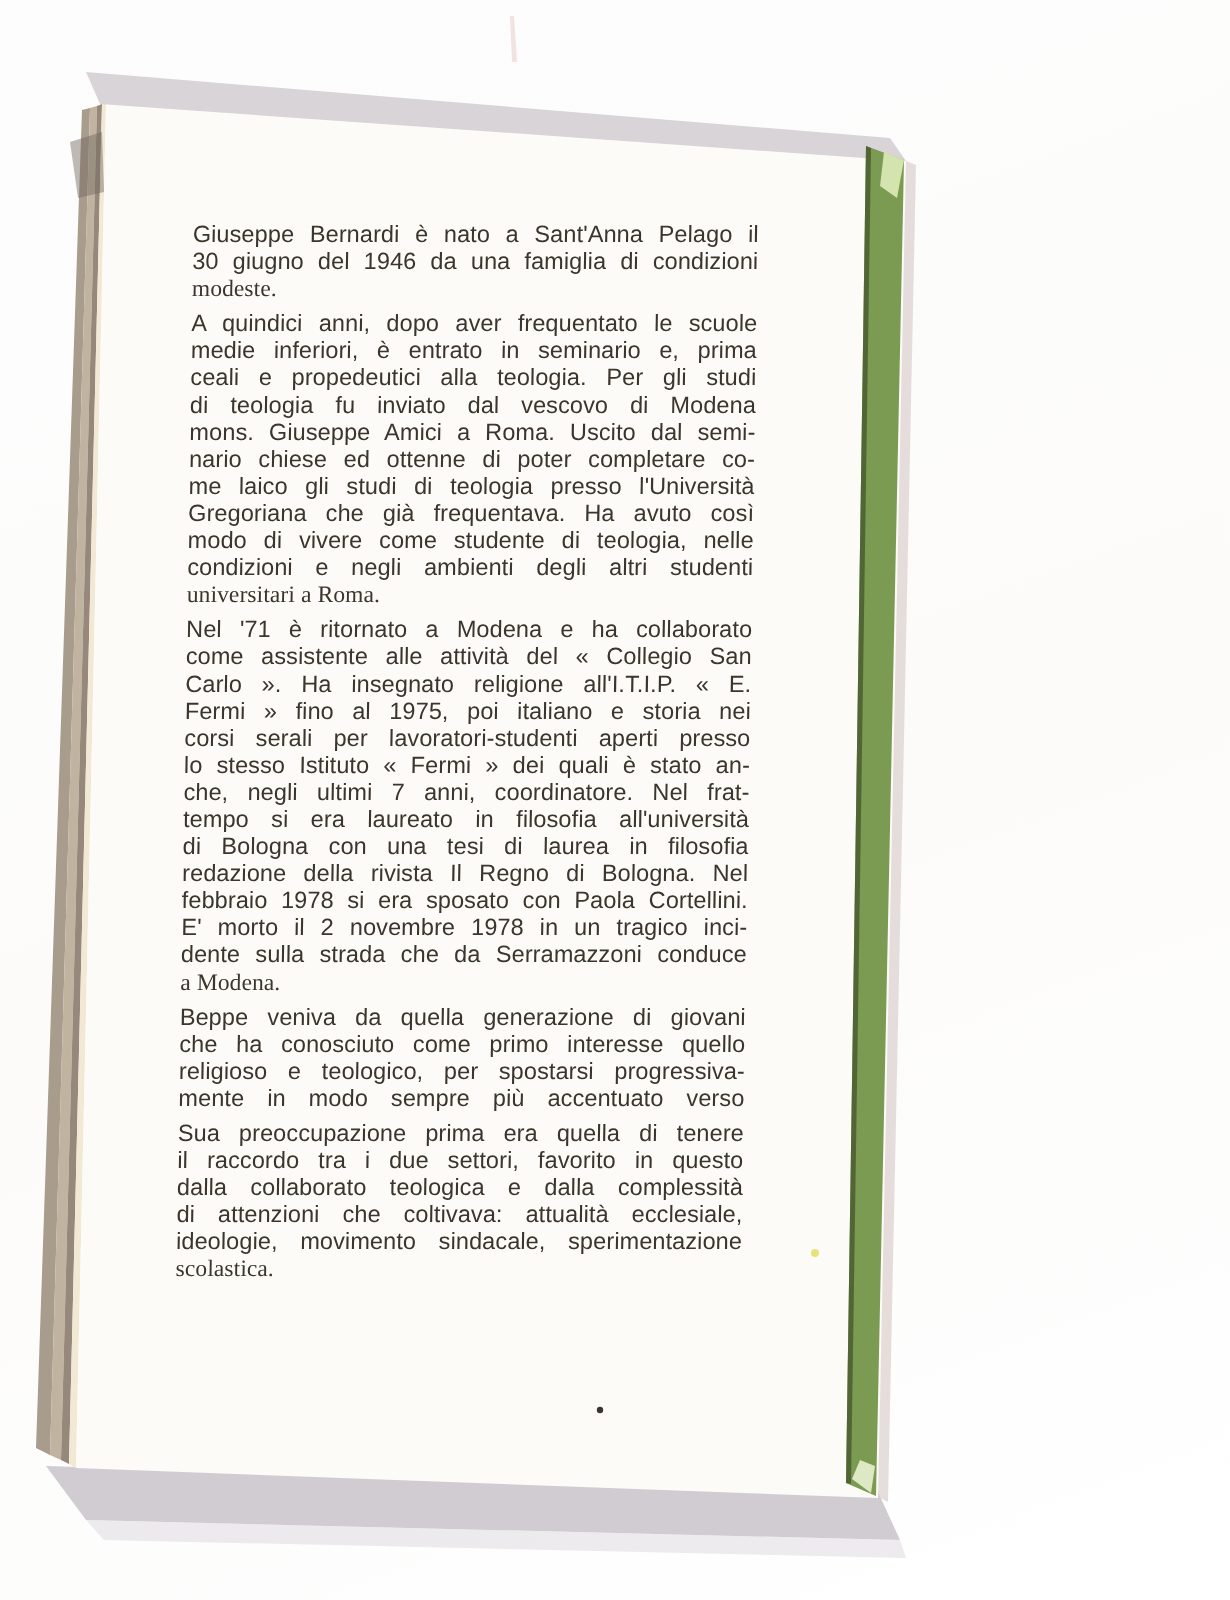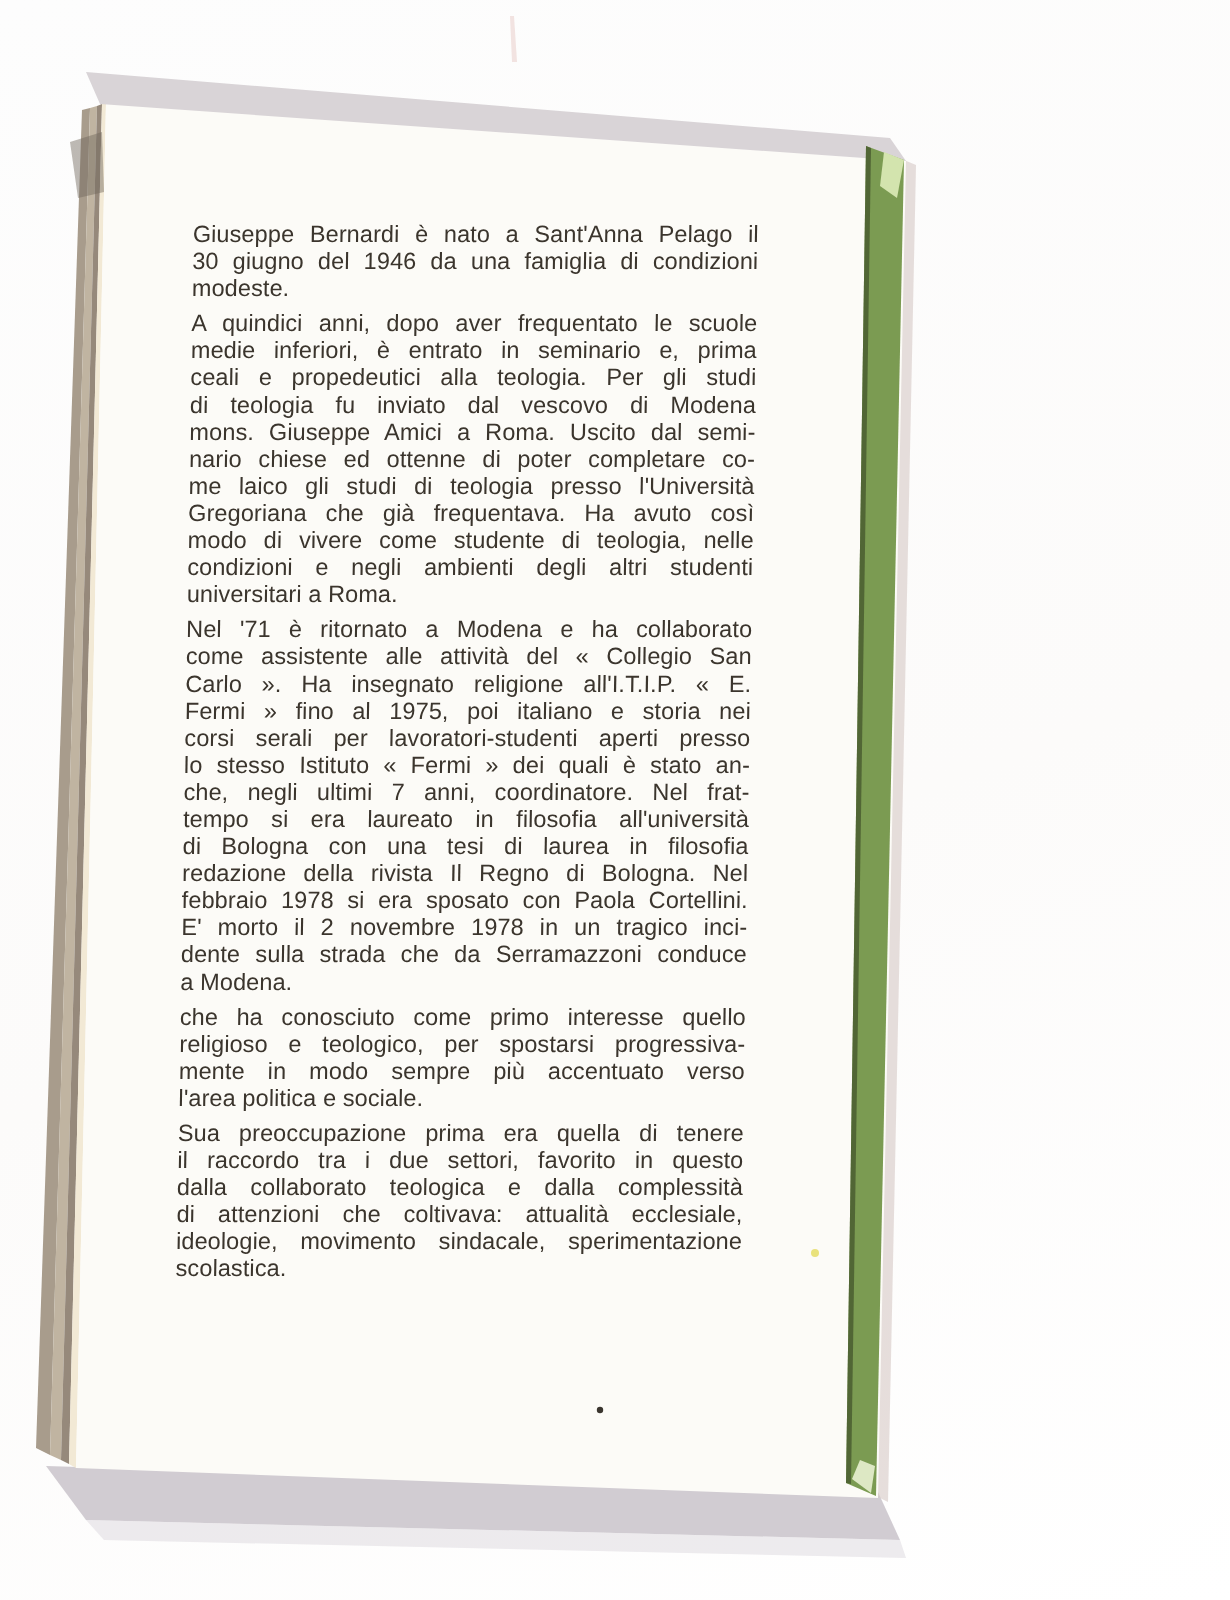--- a/index.html
+++ b/index.html
@@ -11,21 +11,21 @@
   .scene{position:absolute;inset:0;background:linear-gradient(160deg,#fdfdfd 0%,#fcfbfa 55%,#ffffff 100%);}
   svg.book{position:absolute;left:0;top:0;display:block;}
   .text-block{
     position:absolute;left:193px;top:221px;width:566px;
     transform:skewX(-0.95deg);transform-origin:0 0;
     font-size:23.5px;line-height:27.1px;font-weight:400;
     letter-spacing:0.1px;
   }
   .para{margin:0 0 8px 0;}
   .line{text-align:justify;text-align-last:justify;overflow:hidden;white-space:normal;}
-  .line.last{text-align-last:left;}
+  .line.last{text-align-last:left;font-family:Liberation Serif, serif;}
   .line b{font-weight:normal;}
 </style>
 </head>
 <body>
 
 <div class="scene">
 
   <svg class="book" width="1230" height="1600" viewBox="0 0 1230 1600">
 
     <polygon points="46,1466 878,1492 900,1540 86,1520" opacity="0.85" fill="#c9c3ca"></polygon>
@@ -82,24 +82,24 @@
         <div class="line"><span>che, negli ultimi 7 anni, coordinatore. Nel frat-</span></div>
         <div class="line"><span>tempo si era laureato in filosofia all'università</span></div>
         <div class="line"><span>di Bologna con una tesi di laurea in filosofia</span></div>
         <div class="line"><span>redazione della rivista </span><b>Il Regno</b><span> di Bologna. Nel</span></div>
         <div class="line"><span>febbraio 1978 si era sposato con Paola Cortellini.</span></div>
         <div class="line"><span>E' morto il 2 novembre 1978 in un tragico inci-</span></div>
         <div class="line"><span>dente sulla strada che da Serramazzoni conduce</span></div>
         <div class="line last"><span>a Modena.</span></div>
       </div>
       <div class="para">
+        <div class="line"><span>Beppe veniva da quella generazione di giovani</span></div>
         <div class="line"><span>che ha conosciuto come primo interesse quello</span></div>
         <div class="line"><span>religioso e teologico, per spostarsi progressiva-</span></div>
         <div class="line"><span>mente in modo sempre più accentuato verso</span></div>
-        <div class="line last"><span>l'area politica e sociale.</span></div>
       </div>
       <div class="para">
         <div class="line"><span>Sua preoccupazione prima era quella di tenere</span></div>
         <div class="line"><span>il raccordo tra i due settori, favorito in questo</span></div>
         <div class="line"><span>dalla collaborato teologica e dalla complessità</span></div>
         <div class="line"><span>di attenzioni che coltivava: attualità ecclesiale,</span></div>
         <div class="line"><span>ideologie, movimento sindacale, sperimentazione</span></div>
         <div class="line last"><span>scolastica.</span></div>
       </div>
     </div>

